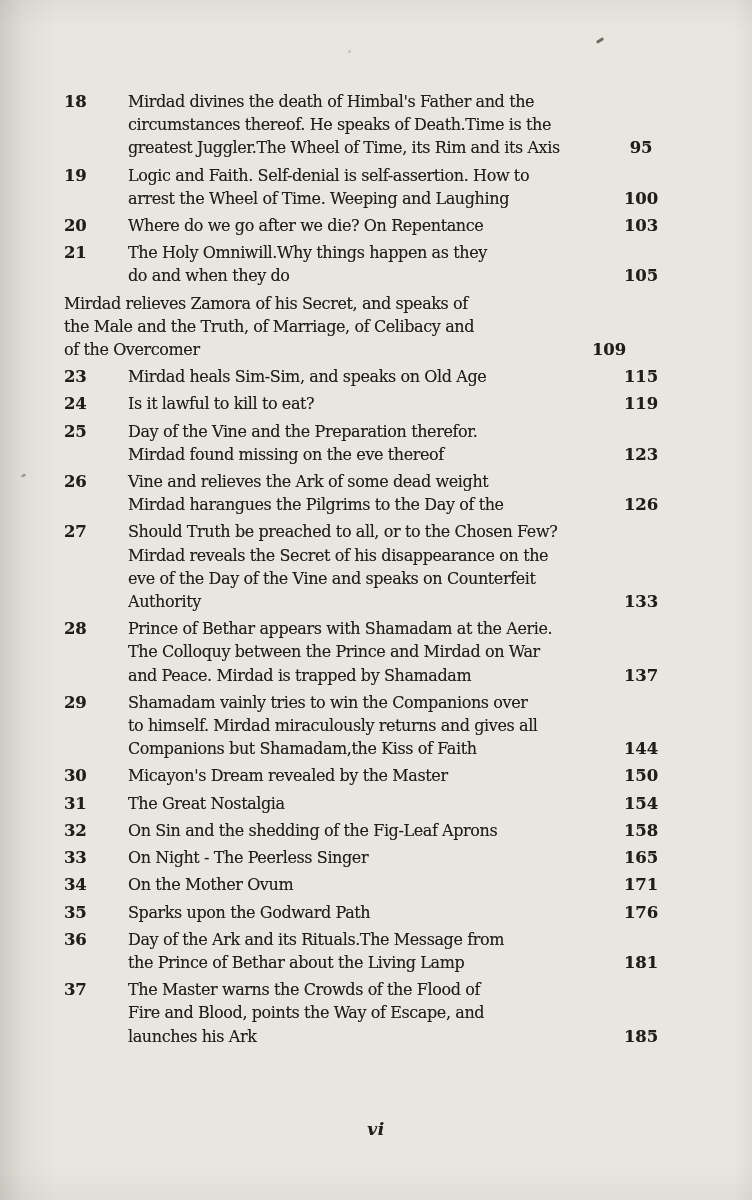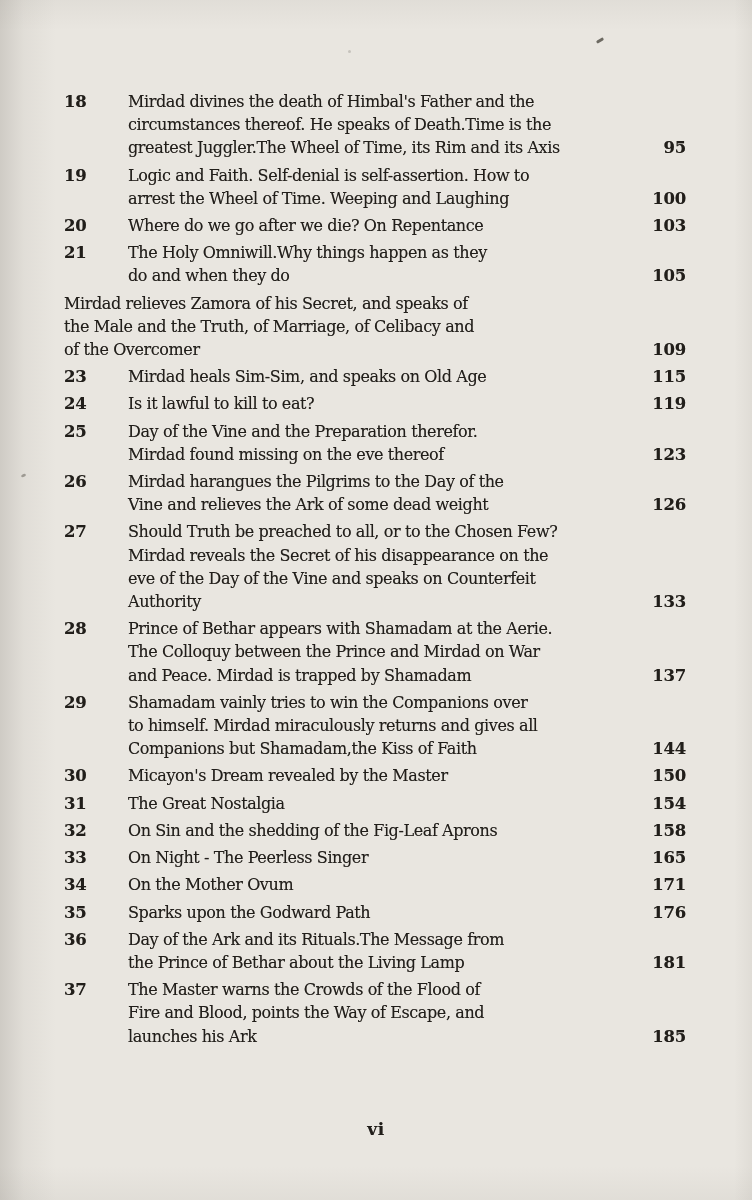--- a/index.html
+++ b/index.html
@@ -44,39 +44,40 @@
     white-space: nowrap;
     font-size: 16px;
     font-weight: 400;
     line-height: 23.2px;
     letter-spacing: -0.4px;
     text-shadow: 0 0 0.3px rgba(30,27,23,0.45);
   }
 
   .pageno {
     flex: 1 1 auto;
-    text-align: right;
+    text-align: center;
     align-self: flex-end;
     font-size: 16.5px;
     font-weight: 700;
     line-height: 23.2px;
     letter-spacing: -0.2px;
     text-shadow: 0 0 0.3px rgba(30,27,23,0.45);
   }
 
   .folio {
     position: absolute;
     left: 0;
     top: 1119px;
     width: 752px;
     text-align: center;
     font-size: 17px;
     font-weight: 700;
     letter-spacing: 0.5px;
     text-shadow: 0 0 0.3px rgba(30,27,23,0.45);
+    font-style: italic;
   }
 
   .pen-mark {
     position: absolute;
     left: 596px;
     top: 39px;
     width: 8px;
     height: 3px;
     background: #57534b;
     border-radius: 2px;
@@ -178,22 +179,22 @@
     <div class="text">
           <div class="line">Day of the Vine and the Preparation therefor.</div>
           <div class="line">Mirdad found missing on the eve thereof</div>
         </div>
     <div class="pageno">123</div>
   </div>
 
   <div class="entry">
     <div class="num">26</div>
     <div class="text">
+          <div class="line">Vine and relieves the Ark of some dead weight</div>
           <div class="line">Mirdad harangues the Pilgrims to the Day of the</div>
-          <div class="line">Vine and relieves the Ark of some dead weight</div>
         </div>
     <div class="pageno">126</div>
   </div>
 
   <div class="entry">
     <div class="num">27</div>
     <div class="text">
           <div class="line">Should Truth be preached to all, or to the Chosen Few?</div>
           <div class="line">Mirdad reveals the Secret of his disappearance on the</div>
           <div class="line">eve of the Day of the Vine and speaks on Counterfeit</div>

